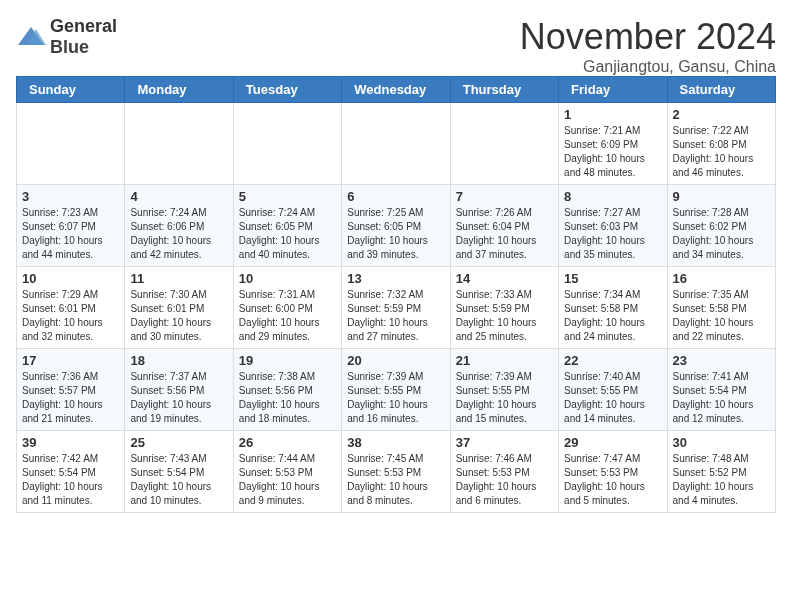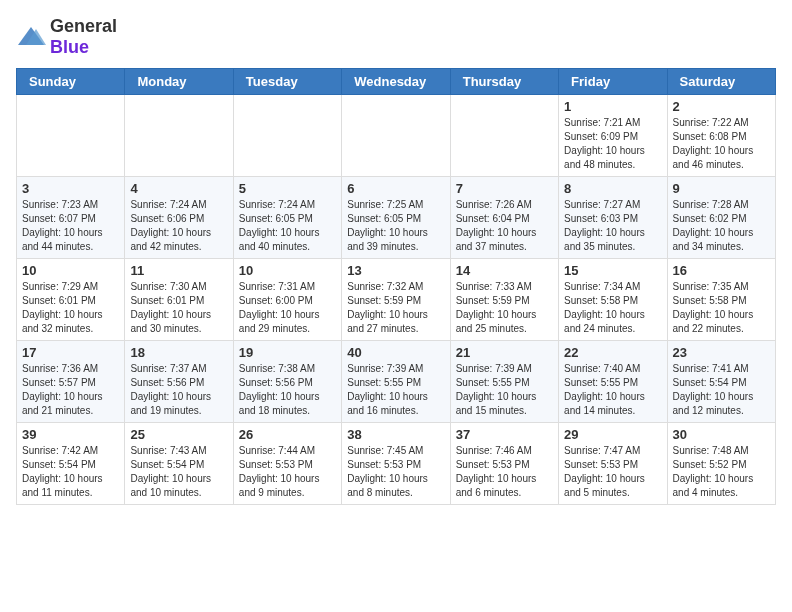--- a/index.html
+++ b/index.html
@@ -7,21 +7,20 @@
       font-family: Arial, sans-serif;
       background: #fff;
       width: 792px;
       min-height: 612px;
       padding: 16px;
     }
     .header {
       display: flex;
       align-items: flex-start;
       justify-content: space-between;
-      margin-bottom: 10px;
     }
     .logo {
       display: flex;
       align-items: center;
       gap: 4px;
     }
     .logo-icon {
       width: 30px;
       height: 24px;
     }
@@ -83,23 +82,27 @@
 <div class="header">
   <div class="logo">
     <svg class="logo-icon" viewBox="0 0 30 24" xmlns="http://www.w3.org/2000/svg">
       <rect x="0" y="0" width="30" height="24" fill="white"></rect>
       <polygon points="15,2 28,20 2,20" fill="#3a7abf" opacity="0.85"></polygon>
       <polygon points="20,4 30,20 10,20" fill="#5a9ad0" opacity="0.7"></polygon>
     </svg>
     <div>
       <div>
         <span style="font-size:18px;font-weight:bold;color:#333;">General</span><br>
-        <span style="font-size:18px;font-weight:bold;color:#6d28d9;">Blue</span>
+        <span style="font-size:18px;font-weight:bold;color:#404040;">Blue</span>
       </div>
     </div>
+  </div>
+  <div class="title-block">
+    <div class="month-title">November 2024</div>
+    <div class="location-title">Ganjiangtou, Gansu, China</div>
   </div>
 </div>
 
 <table>
   <thead>
     <tr id="header-row">
     <th>Sunday</th>
         <th>Monday</th>
         <th>Tuesday</th>
         <th>Wednesday</th>
@@ -229,21 +232,21 @@
 Sunset: 5:56 PM
 Daylight: 10 hours and 19 minutes.</div>
         </td>
         <td>
           <span class="day-number">19</span>
           <div class="day-info" style="white-space: pre-line;">Sunrise: 7:38 AM
 Sunset: 5:56 PM
 Daylight: 10 hours and 18 minutes.</div>
         </td>
         <td>
-          <span class="day-number">40</span>
+          <span class="day-number">20</span>
           <div class="day-info" style="white-space: pre-line;">Sunrise: 7:39 AM
 Sunset: 5:55 PM
 Daylight: 10 hours and 16 minutes.</div>
         </td>
         <td>
           <span class="day-number">21</span>
           <div class="day-info" style="white-space: pre-line;">Sunrise: 7:39 AM
 Sunset: 5:55 PM
 Daylight: 10 hours and 15 minutes.</div>
         </td>

